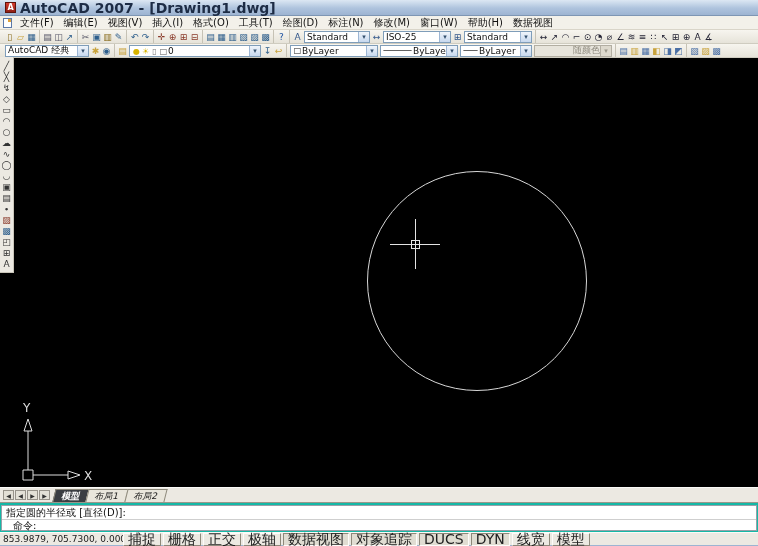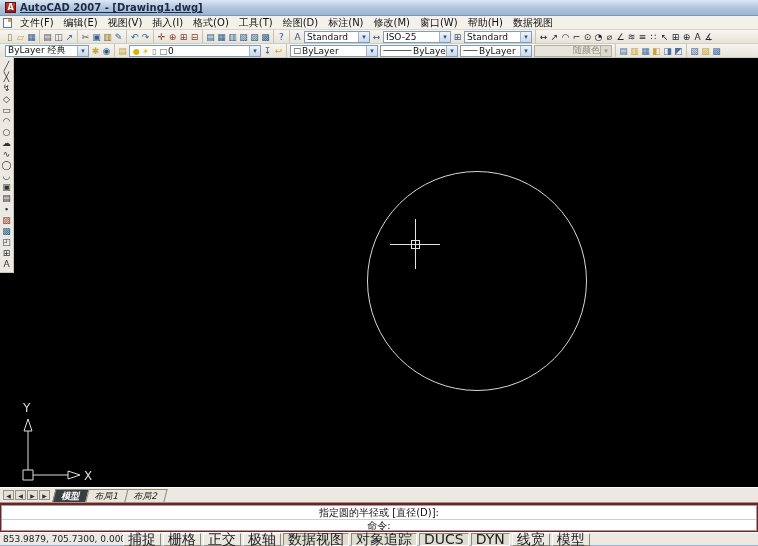--- a/index.html
+++ b/index.html
@@ -7,21 +7,21 @@
     width:758px;height:546px;overflow:hidden;position:relative;
     font-family:"DejaVu Sans","Liberation Sans",sans-serif;
     font-size:10px;background:#ece9e2;color:#111;
     -webkit-font-smoothing:none;
   }
   
   .titlebar{height:16px;display:flex;align-items:center;gap:4px;padding:0 5px;box-sizing:border-box;
     background:linear-gradient(#dce7f3 0%,#aec3dd 55%,#9db4d2 100%);border-bottom:1px solid #7e96b4;}
   .app-icon{width:11px;height:11px;background:linear-gradient(#d63c2f,#8f1f15);color:#fff;font-size:8px;font-weight:bold;
     display:inline-flex;align-items:center;justify-content:center;border:1px solid #5e120b;box-sizing:border-box;}
-  .title-text{font-size:10px;font-weight:bold;color:#1d2c45;white-space:nowrap;text-decoration:underline;}
+  .title-text{font-size:14px;font-weight:bold;color:#1d2c45;white-space:nowrap;}
   
   .menubar{height:13px;display:flex;align-items:center;background:#f3f1ea;border-bottom:1px solid #d9d5c9;padding-left:3px;}
   .doc-icon{width:9px;height:10px;background:#fff;border:1px solid #5b79a8;box-sizing:border-box;margin-right:3px;position:relative;}
   .doc-icon::after{content:"";position:absolute;right:0;top:0;width:3px;height:3px;background:#e0a23a;}
   .menu-items{display:flex;align-items:center;}
   .menu-item{padding:0 5px;font-size:10px;line-height:13px;color:#111;white-space:nowrap;}
   
   .tbrow{height:14px;display:flex;align-items:center;background:linear-gradient(#f7f5ef,#e6e3d9);
     border-bottom:1px solid #cfccc0;padding:0 2px;box-sizing:border-box;}
   .tb-group{display:flex;align-items:center;height:100%;padding:0 2px;}
@@ -59,24 +59,24 @@
   
   .tabbar{height:14px;display:flex;align-items:center;background:#ece9e2;border-top:1px solid #fbfaf7;padding-left:3px;gap:1px;}
   .tab-navs{display:flex;gap:1px;margin-right:3px;}
   .tab-nav{width:11px;height:10px;background:#e3e0d6;border:1px solid #97938a;display:inline-flex;
     align-items:center;justify-content:center;font-size:6px;color:#333;box-sizing:border-box;}
   .tabs{display:flex;align-items:flex-end;height:100%;}
   .tab{padding:0 7px;font-size:9px;height:12px;line-height:12px;background:#e9e6dc;color:#222;
     border:1px solid #8d897b;border-bottom:none;margin-right:-1px;transform:skewX(-14deg);}
   .tab.active{background:#3a3d42;color:#fff;font-weight:bold;}
   
-  .cmdwin{height:30px;background:#7f1d1d;padding:2px 1px 1px 1px;box-sizing:border-box;border-top:1px solid #9a968a;text-align:center;}
+  .cmdwin{height:30px;background:#14b8a6;padding:2px 1px 1px 1px;box-sizing:border-box;border-top:1px solid #9a968a;}
   .cmd-inner{height:100%;background:#fff;border:1px solid #98a0a8;box-sizing:border-box;display:flex;flex-direction:column;}
   .cmd-history{flex:1;padding:0 4px;font-size:10px;line-height:13px;border-bottom:1px solid #cfcfcf;white-space:nowrap;}
-  .cmd-prompt{flex:1;padding:0 1px;font-size:10px;line-height:12px;white-space:nowrap;}
+  .cmd-prompt{flex:1;padding:0 11px;font-size:10px;line-height:12px;white-space:nowrap;}
   
   .statusbar{height:13px;display:flex;align-items:center;background:#ece9e2;border-top:1px solid #fbfaf7;
     padding:0 3px;gap:2px;box-sizing:border-box;}
   .coords{width:118px;font-size:9px;color:#222;white-space:nowrap;}
   .sb-btns{display:flex;gap:2px;}
   .sb-btn{padding:0 4px;height:11px;line-height:11px;font-size:14px;color:#222;background:#ece9e2;
     border:1px solid;border-color:#fdfcf9 #8d897b #8d897b #fdfcf9;white-space:nowrap;}
   .sb-btn.active{border-color:#8d897b #fdfcf9 #fdfcf9 #8d897b;background:#e0ddd2;}
   
   .bottomstrip{height:3px;background:#9db4d2;}
@@ -180,21 +180,21 @@
       <span class="tb-icon" style="color: rgb(34, 34, 51);">⊞</span>
       <span class="tb-icon" style="color: rgb(34, 34, 51);">⊕</span>
       <span class="tb-icon" style="color: rgb(34, 34, 51);">A</span>
       <span class="tb-icon" style="color: rgb(34, 34, 51);">∡</span>
     </span>
 </div>
 
 <div class="tbrow">
   <span class="tb-group">
     <span class="combo w84">
-      <span class="combo-text">ByLayer 经典</span>
+      <span class="combo-text">AutoCAD 经典</span>
       <span class="combo-arrow">▾</span>
     </span>
     <span><span class="tb-icon" style="color: rgb(200, 162, 58);">✱</span><span class="tb-icon" style="color: rgb(45, 94, 140);">◉</span></span>
   </span>
 
   <span class="tb-group">
     <span><span class="tb-icon" style="color: rgb(200, 162, 58);">▤</span></span>
     <span class="combo w132">
       <span><span class="mini" style="color: rgb(216, 180, 0);">●</span><span class="mini" style="color: rgb(216, 180, 0);">☀</span><span class="mini" style="color: rgb(119, 119, 119);">▯</span><span class="mini" style="color: rgb(85, 85, 85);">□</span></span>
       <span class="combo-text">0</span>

